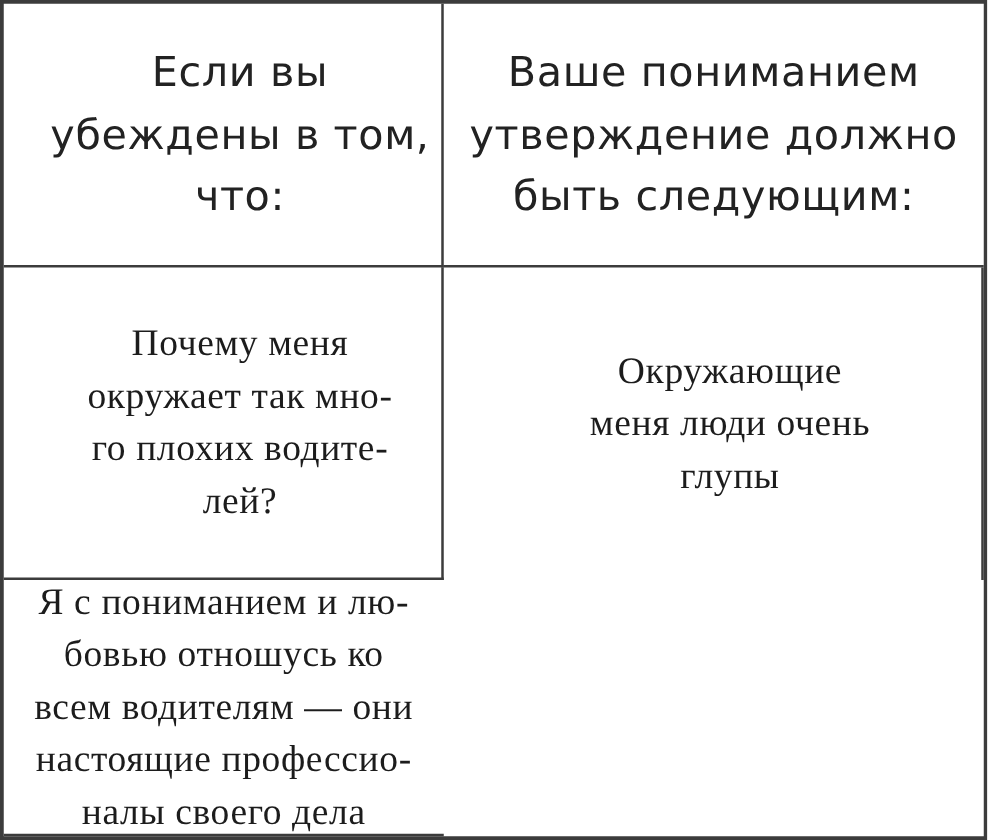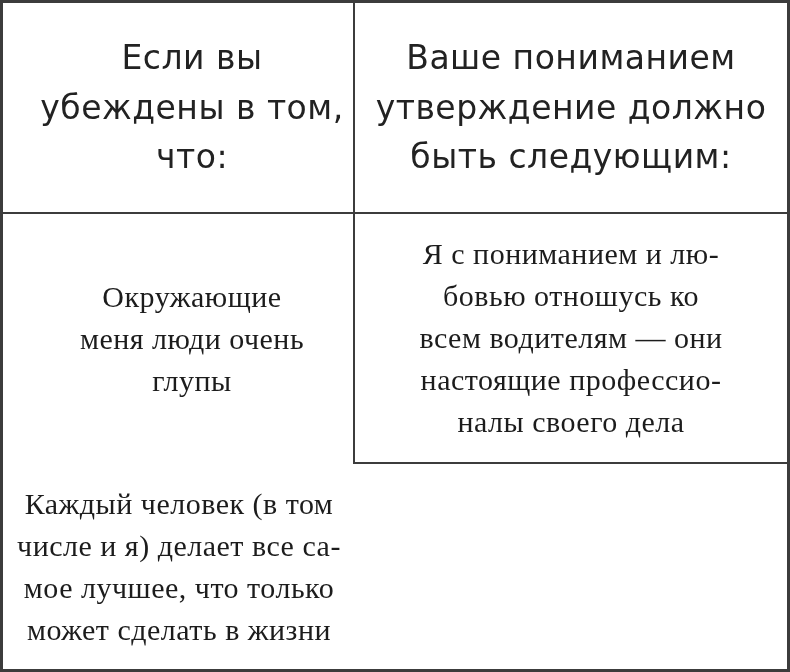--- a/index.html
+++ b/index.html
@@ -59,28 +59,28 @@
 <div class="page">
   <div class="belief-table">
 
     <div class="cell header-cell col-left row-inner">Если вы
 убеждены в том,
 что:</div>
     <div class="cell header-cell row-inner">Ваше пониманием
 утверждение должно
 быть следующим:</div>
 
+    <div class="cell body-cell col-left row-inner">Почему меня
+окружает так мно-
+го плохих водите-
+лей?</div>
     <div class="cell body-cell col-left">Окружающие
 меня люди очень
 глупы</div>
 
     <div class="cell body-cell row-inner">Я с пониманием и лю-
 бовью отношусь ко
 всем водителям — они
 настоящие профессио-
 налы своего дела</div>
-    <div class="cell body-cell">Каждый человек (в том
-числе и я) делает все са-
-мое лучшее, что только
-может сделать в жизни</div>
 
   </div>
 </div>
 
 </body></html>

